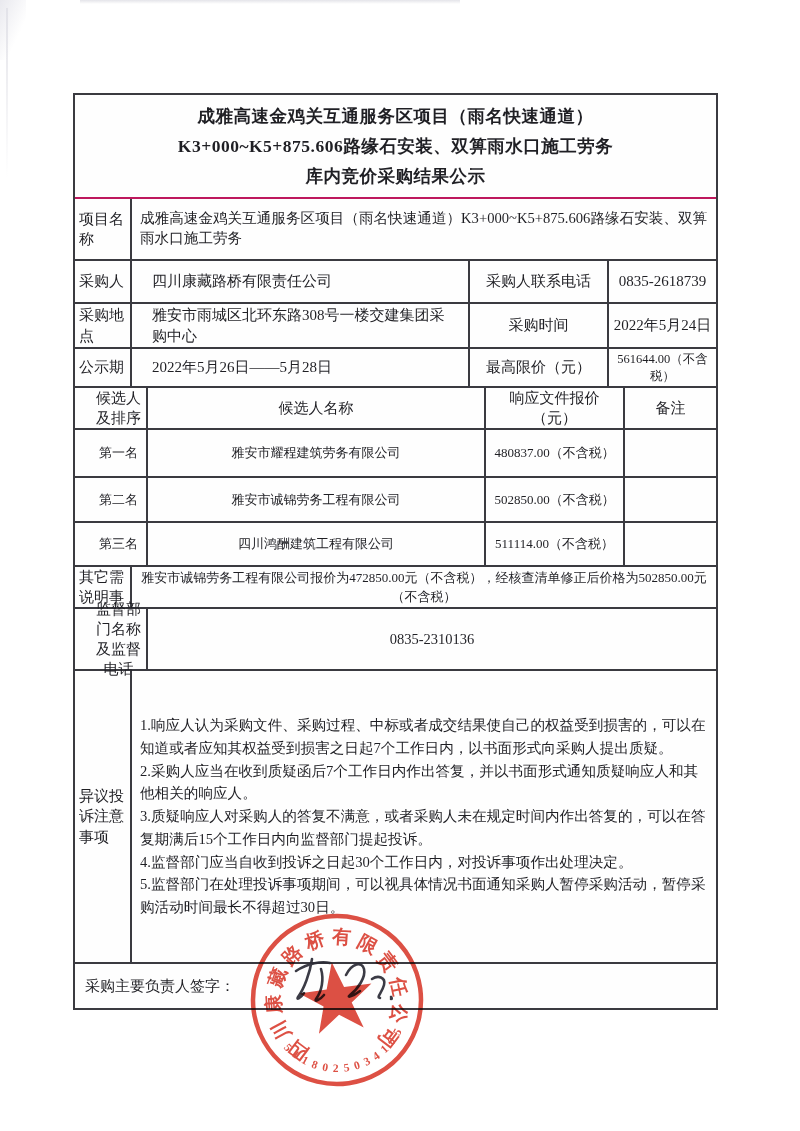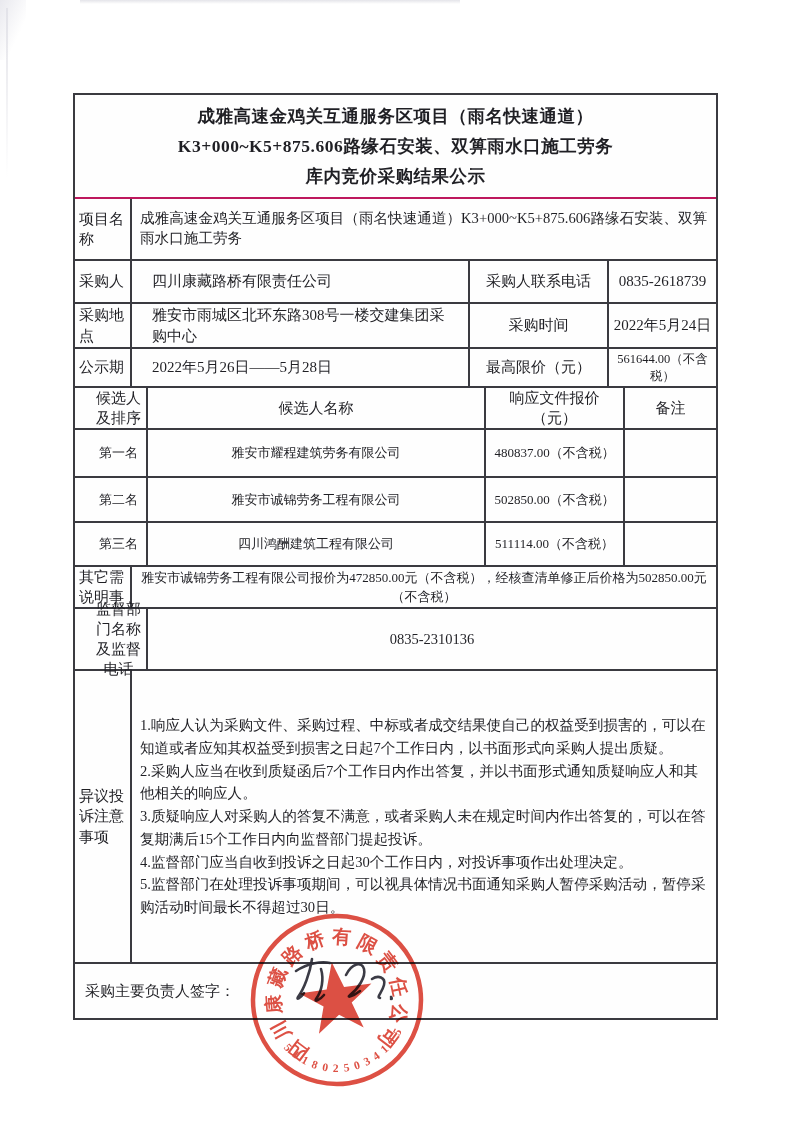--- a/index.html
+++ b/index.html
@@ -44,21 +44,21 @@
 
   .sup-right{flex:1;display:flex;flex-direction:column;}
   .sup-sub{flex:1;display:flex;align-items:center;justify-content:center;
     text-align:center;font-size:14.5px;box-sizing:border-box;}
   .sup-sub.first{border-bottom:2px solid #3a3a40;}
 
   .obj-cell{flex:1;padding:6px 6px 6px 8px;display:flex;flex-direction:column;
     justify-content:center;}
   .obj-cell p{margin:0;font-size:14.6px;line-height:1.56;text-align:left;}
 
-  .sig-row{height:54px;display:flex;align-items:center;padding-left:10px;
+  .sig-row{height:44px;display:flex;align-items:center;padding-left:10px;
     box-sizing:border-box;font-size:15px;}
 
   .stamp{position:absolute;left:242px;top:905px;width:190px;height:190px;
     transform:rotate(-8deg);opacity:.88;mix-blend-mode:multiply;pointer-events:none;}
   .signature-svg{position:absolute;left:288px;top:945px;pointer-events:none;}
 </style>
 </head>
 <body>
 
 <div class="edge-top"></div>

